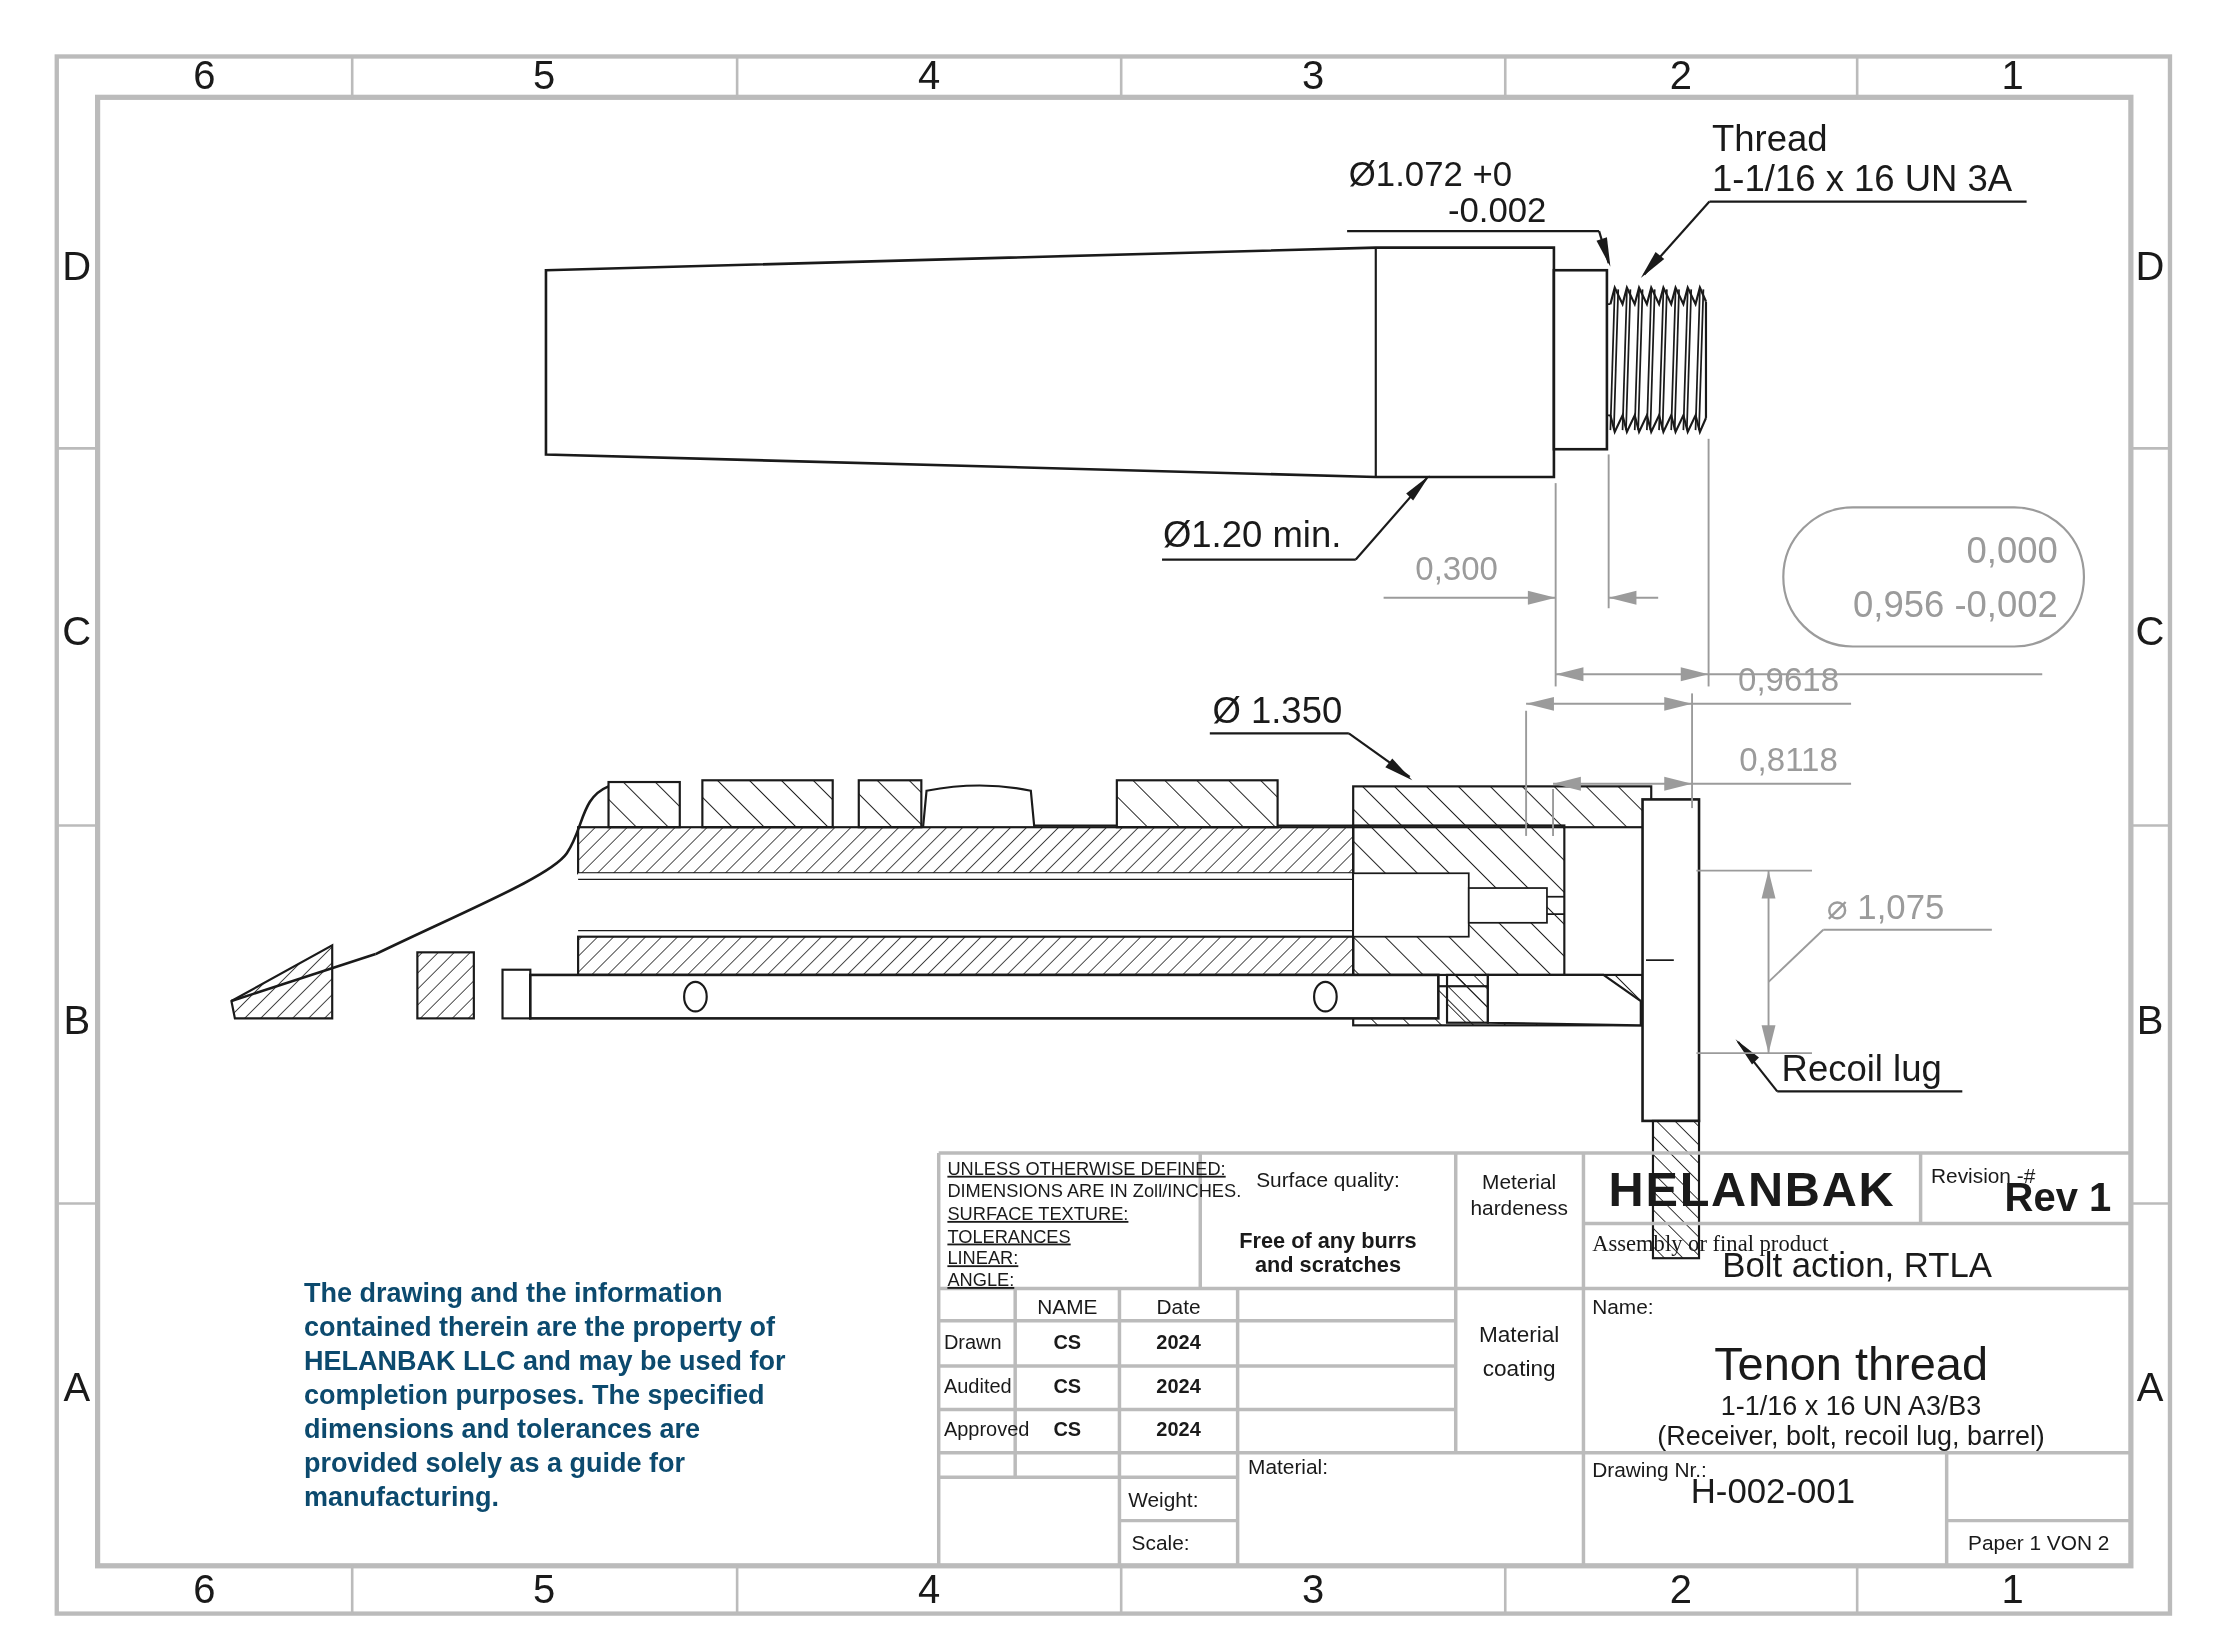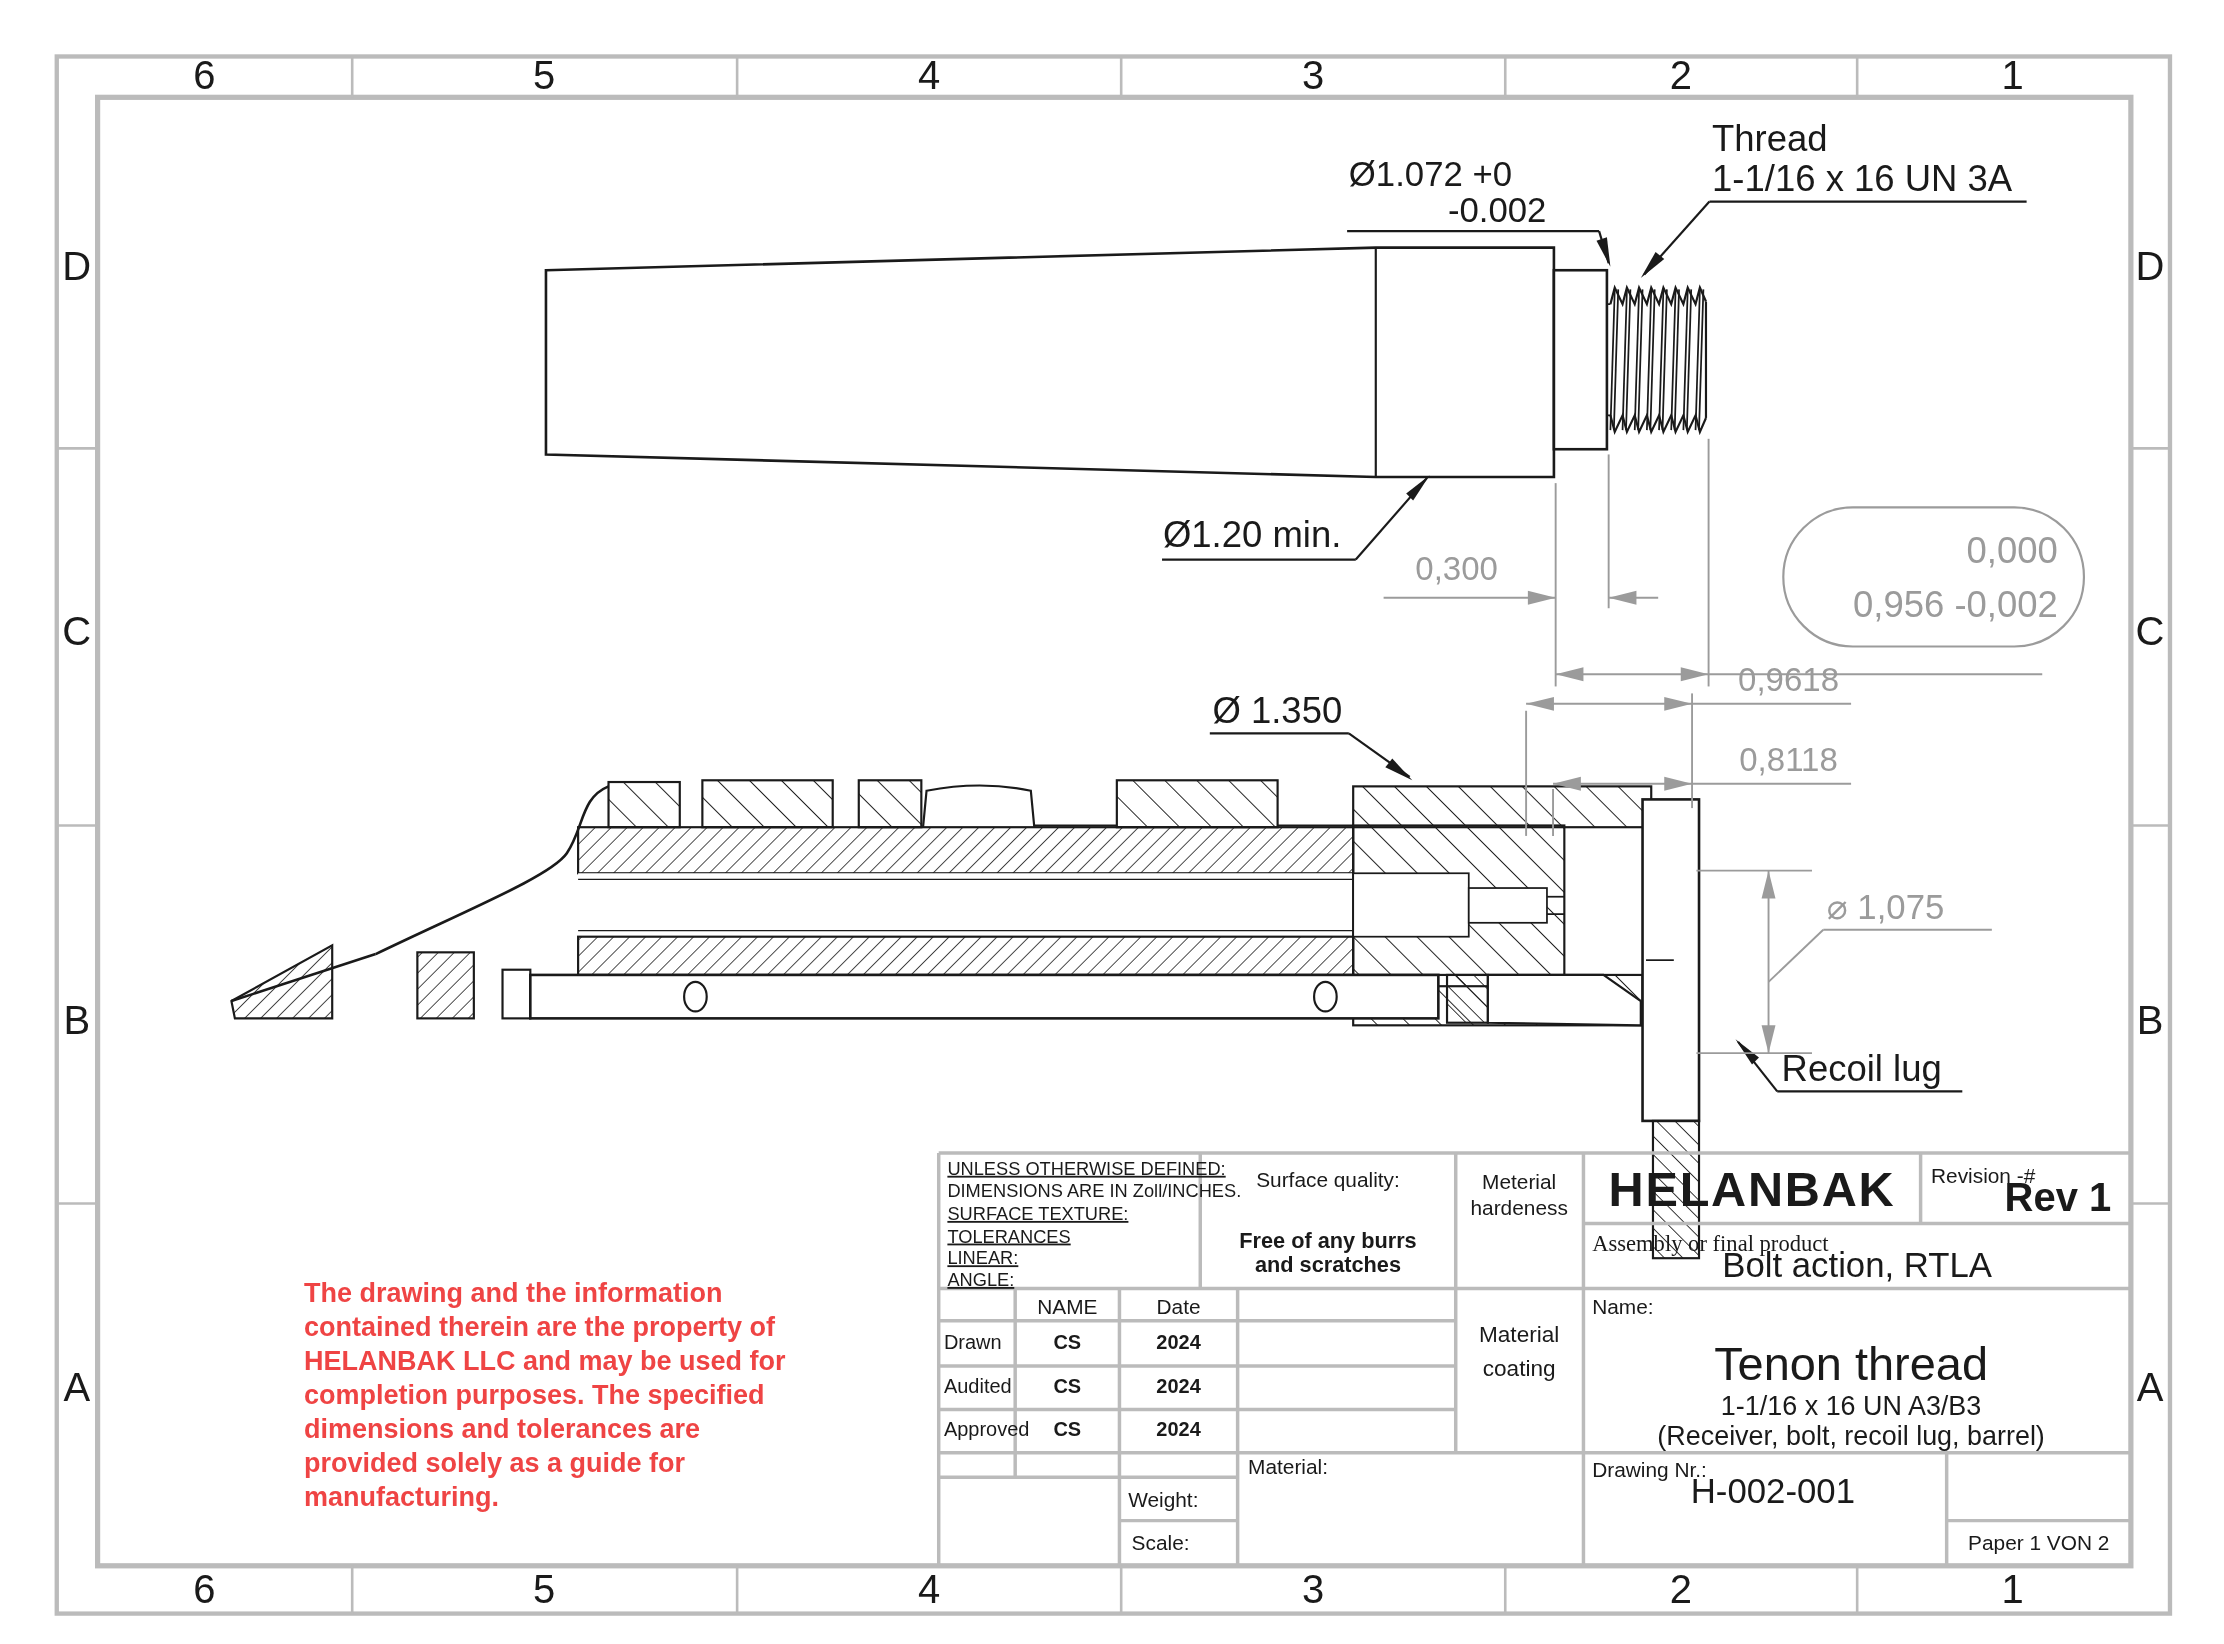--- a/index.html
+++ b/index.html
@@ -5,21 +5,21 @@
   html,body{margin:0;padding:0;background:#ffffff;}
   #sheet{position:relative;width:2225px;height:1644px;background:#ffffff;overflow:hidden;}
   svg text{font-family:"Liberation Sans",sans-serif;fill:#1a1a1a;}
   svg text.gray{fill:#9b9b9b;}
   svg text.b{font-weight:bold;}
   svg text.u{text-decoration:underline;}
   svg text.serif{font-family:"Liberation Serif",serif;}
   #disclaimer{
     position:absolute;left:304px;top:1276px;width:513px;
     font-family:"Liberation Sans",sans-serif;font-weight:bold;
-    font-size:27px;line-height:1.26;color:#ef4444;
+    font-size:27px;line-height:1.26;color:#0c4a6e;
   }
 </style>
 </head>
 <body>
 
 <div id="sheet">
 <svg width="2225" height="1644" viewBox="0 0 2560 1892">
   <defs>
     <pattern id="hF" width="13" height="13" patternUnits="userSpaceOnUse" patternTransform="rotate(45)">
       <line x1="0" y1="0" x2="0" y2="13" stroke="#1a1a1a" stroke-width="1.8"></line>

